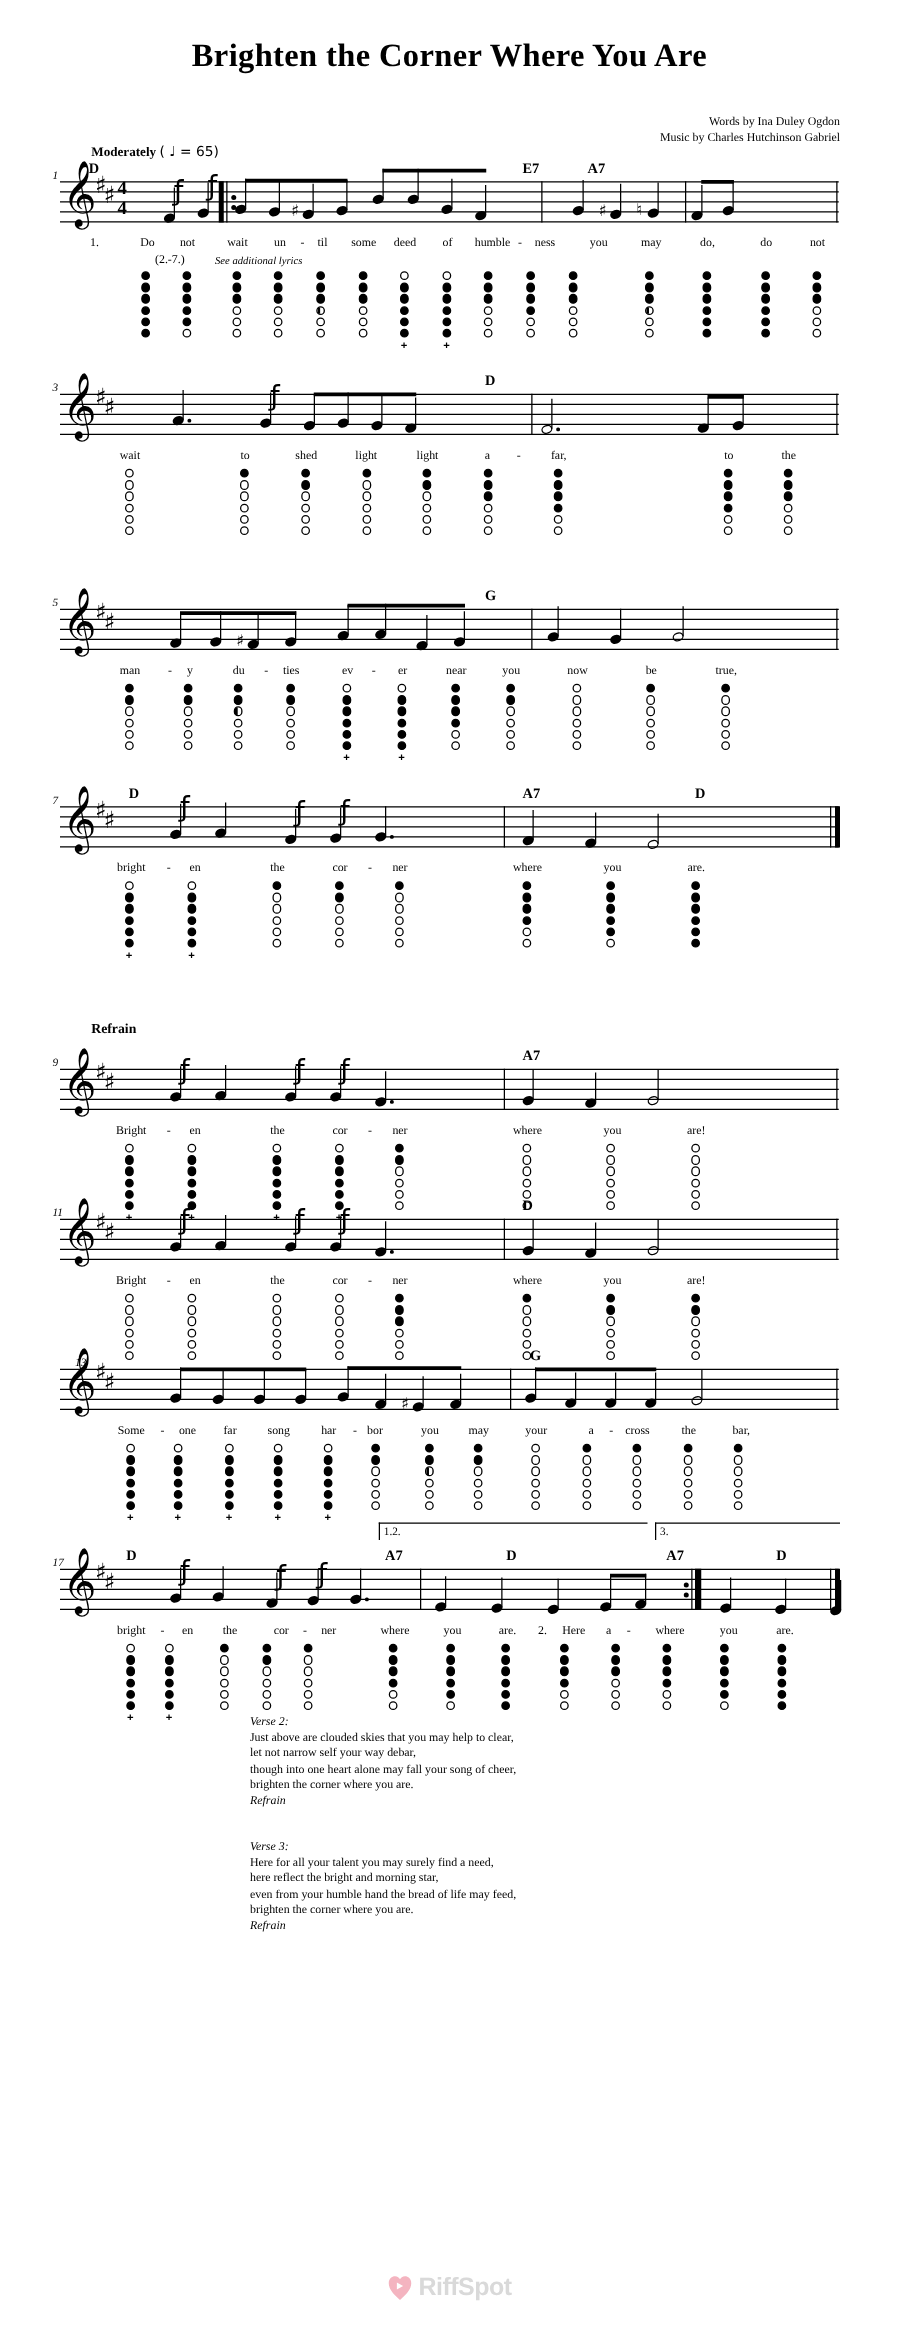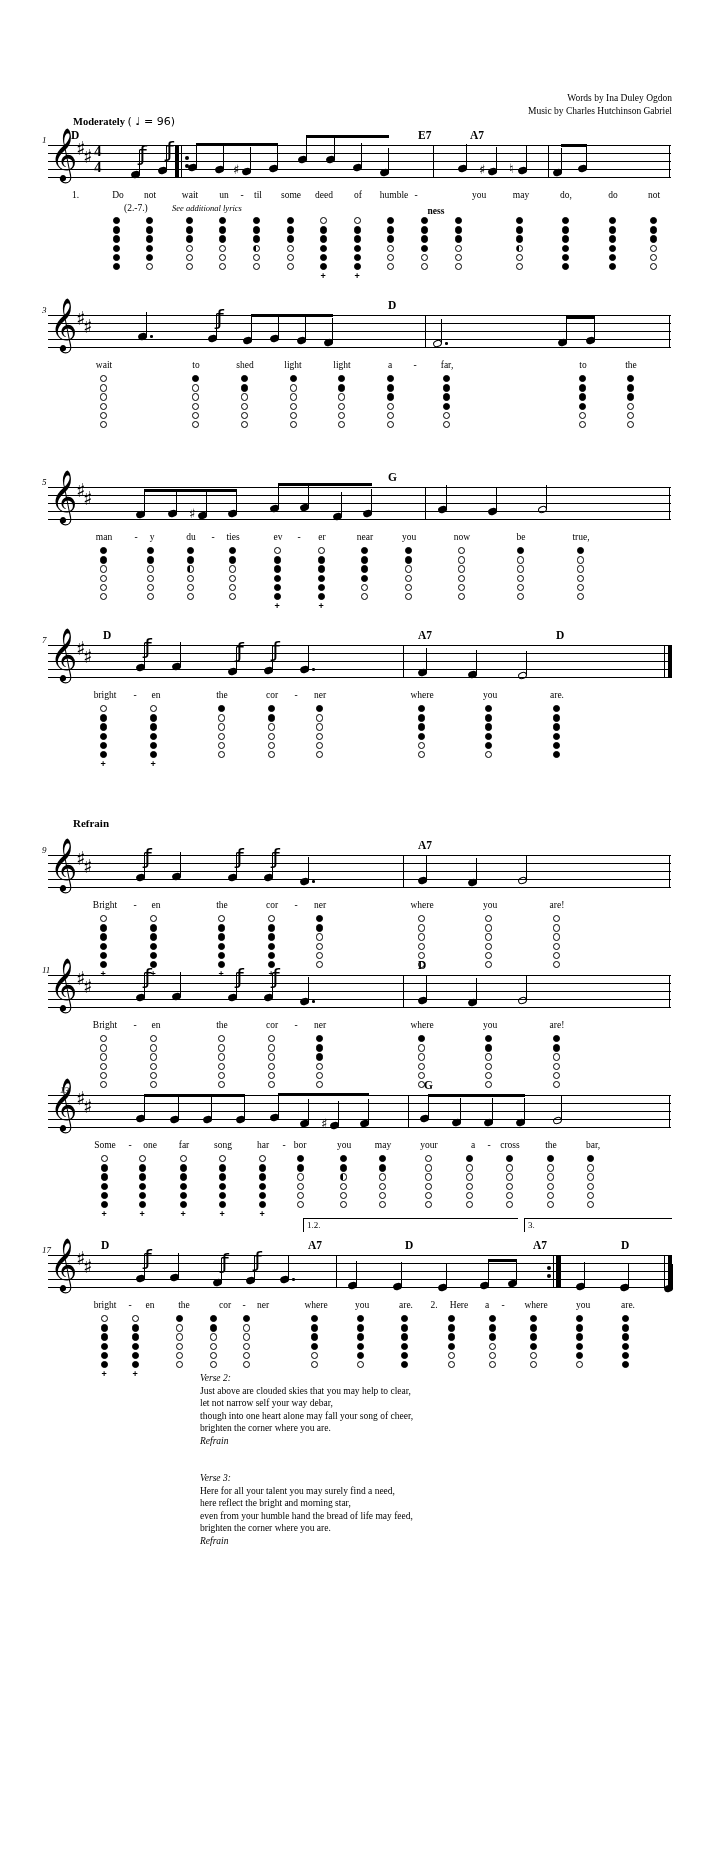--- a/index.html
+++ b/index.html
@@ -245,29 +245,30 @@
     color: #d9d9d9;
     font-family: "Liberation Sans", sans-serif;
     letter-spacing: -0.4px;
   }
 </style>
 </head>
 <body>
 
 <div class="page">
 
+  <div class="title">Brighten the Corner Where You Are</div>
 
   <div class="credits">
     <div>Words by Ina Duley Ogdon</div>
     <div>Music by Charles Hutchinson Gabriel</div>
   </div>
 
   <div class="tempo">
     <span>Moderately</span>
-    <span class="note-glyph">( ♩ = 96)</span>
+    <span class="note-glyph">( ♩ = 65)</span>
   </div>
 
   <div class="refrain-label" style="top:817px;left:73px;">Refrain</div>
 
   <div id="systems-root">
       <div class="system" style="top: 145px;">
         <div class="measure-num" style="left: 42px; top: -10px;">1</div>
         <div class="chord" style="left: 71px; top: -16px;">D</div>
         <div class="chord" style="left: 418px; top: -16px;">E7</div>
         <div class="chord" style="left: 470px; top: -16px;">A7</div>
@@ -334,21 +335,21 @@
         <div class="lyric" style="left: 150px; top: 45px;">not</div>
         <div class="lyric" style="left: 190px; top: 45px;">wait</div>
         <div class="lyric" style="left: 224px; top: 45px;">un</div>
         <div class="lyric" style="left: 242px; top: 45px;">-</div>
         <div class="lyric" style="left: 258px; top: 45px;">til</div>
         <div class="lyric" style="left: 291px; top: 45px;">some</div>
         <div class="lyric" style="left: 324px; top: 45px;">deed</div>
         <div class="lyric" style="left: 358px; top: 45px;">of</div>
         <div class="lyric" style="left: 394px; top: 45px;">humble</div>
         <div class="lyric" style="left: 416px; top: 45px;">-</div>
-        <div class="lyric" style="left: 436px; top: 61px; font-weight: bold;">ness</div>
+        <div class="lyric" style="left: 436px; top: 45px;">ness</div>
         <div class="lyric" style="left: 479px; top: 45px;">you</div>
         <div class="lyric" style="left: 521px; top: 45px;">may</div>
         <div class="lyric" style="left: 566px; top: 45px;">do,</div>
         <div class="lyric" style="left: 613px; top: 45px;">do</div>
         <div class="lyric" style="left: 654px; top: 45px;">not</div>
         <div class="verse-num" style="left: 72px; top: 45px;">1.</div>
         <div class="verse-num" style="left: 124px; top: 58px;">(2.-7.)</div>
         <div class="lyric2" style="left: 172px; top: 58px;">See additional lyrics</div>
         <div class="tabcol" style="left: 113px; top: 72px;">
           <div class="hole filled"></div>
@@ -1449,13 +1450,22 @@
       <div class="verse-block" style="top: 1472px;">
         <div class="verse-head">Verse 3:</div>
         <div>Here for all your talent you may surely find a need,</div>
         <div>here reflect the bright and morning star,</div>
         <div>even from your humble hand the bread of life may feed,</div>
         <div>brighten the corner where you are.</div>
         <div class="verse-ref">Refrain</div>
       </div>
     </div>
 
+  <div class="logo">
+    <span class="logo-inner">
+      <svg class="logo-mark" viewBox="0 0 20 22">
+        <path d="M10 21 C3 15 1 11 1 7.5 C1 4 3.5 2 6 2 C8 2 9.4 3.2 10 4.4 C10.6 3.2 12 2 14 2 C16.5 2 19 4 19 7.5 C19 11 17 15 10 21 Z" fill="#f4b4c0"></path>
+        <path d="M7.5 7 L12.5 9.8 L7.5 12.6 Z" fill="#ffffff"></path>
+      </svg>
+      <span class="logo-text">RiffSpot</span>
+    </span>
+  </div>
 </div>
 
 </body></html>

